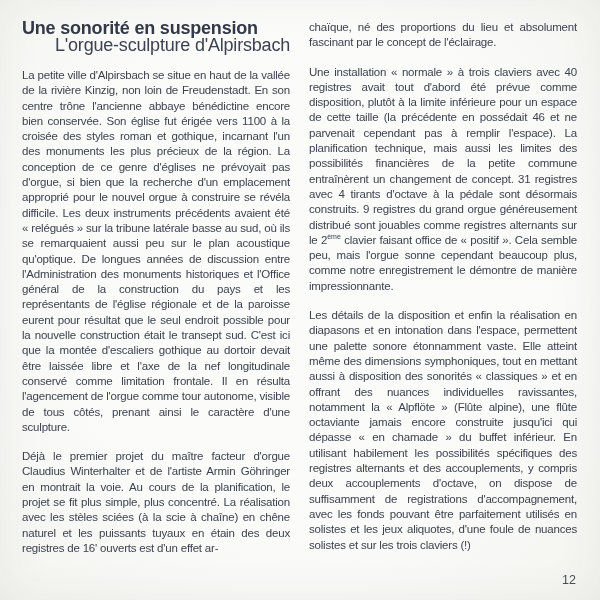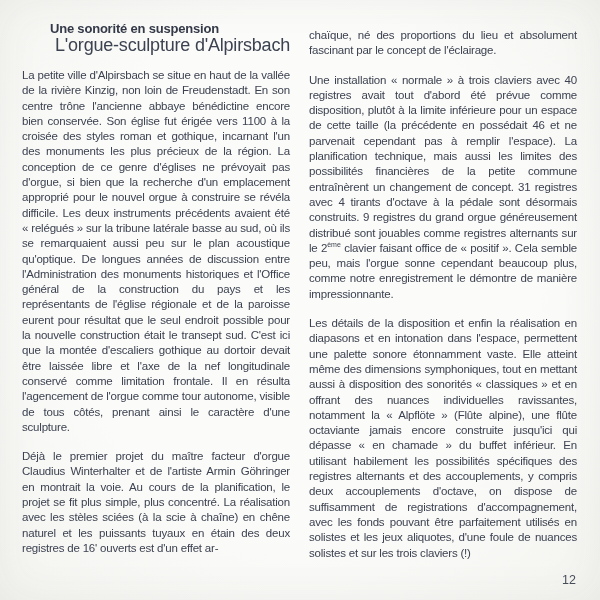--- a/index.html
+++ b/index.html
@@ -25,35 +25,34 @@
   .col {
     width: 268px;
     font-size: 11.5px;
     line-height: 15.3px;
     letter-spacing: -0.2px;
     text-align: justify;
     text-justify: inter-word;
   }
   .article-title {
     font-weight: bold;
-    font-size: 13px;
+    font-size: 18px;
     line-height: 17px;
     color: #333947;
     text-align: left;
-    margin-left: 28px;
   }
   .article-subtitle {
     font-size: 18px;
     line-height: 17px;
     color: #3c4250;
     margin: 0 0 14px 0;
     text-align: right;
   }
   .col p {
-    margin: 8px 0 14px 0;
+    margin: 0 0 14px 0;
   }
   sup {
     font-size: 7px;
     line-height: 0;
     letter-spacing: 0;
     vertical-align: super;
   }
   .page-number {
     position: absolute;
     right: 24px;

